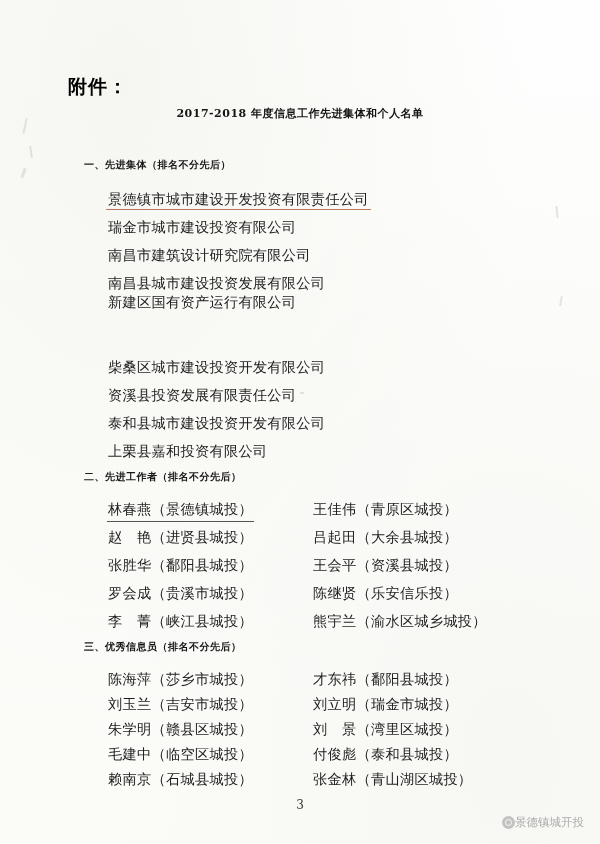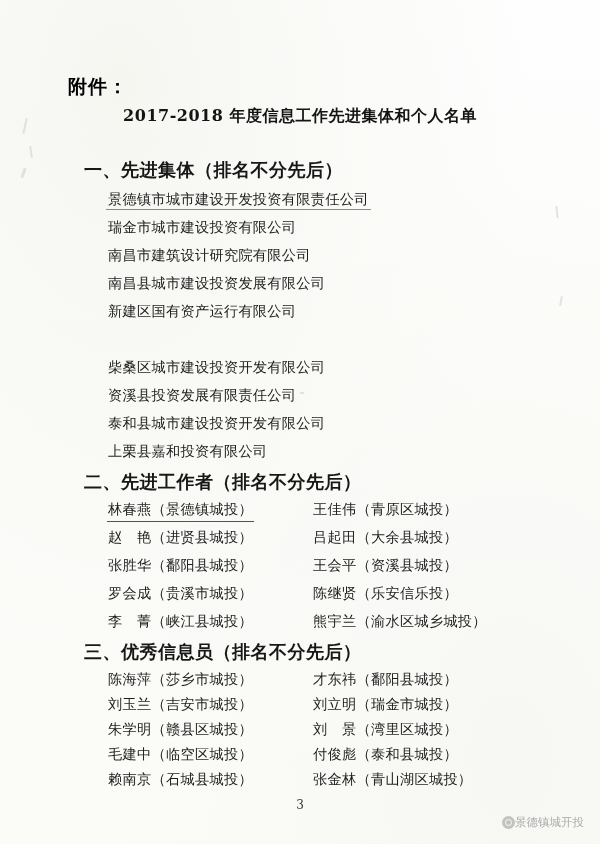--- a/index.html
+++ b/index.html
@@ -52,28 +52,28 @@
     font-weight: bold;
     letter-spacing: 1px;
     color: #000000;
   }
   .doc-title {
     position: absolute;
     left: 0;
     right: 0;
     top: 106px;
     text-align: center;
-    font-size: 16px;
+    font-size: 11px;
     font-weight: bold;
     letter-spacing: 0.5px;
     color: #141414;
   }
   .section-head {
     position: absolute;
-    font-size: 18px;
+    font-size: 10px;
     font-weight: bold;
     color: #171717;
     letter-spacing: 0.5px;
     white-space: nowrap;
   }
   .line-item {
     position: absolute;
     font-size: 14.2px;
     color: #1d1d1d;
     white-space: nowrap;
@@ -184,21 +184,21 @@
     <div class="doc-title">2017-2018 年度信息工作先进集体和个人名单</div>
 
     <div class="section-head" style="left:84px; top:158px;">一、先进集体（排名不分先后）</div>
 
     <div class="line-item" style="left:108px; top:190px;">
       <span class="underline-red">景德镇市城市建设开发投资有限责任公司</span>
     </div>
     <div class="line-item" style="left:108px; top:218px;">瑞金市城市建设投资有限公司</div>
     <div class="line-item" style="left:108px; top:246px;">南昌市建筑设计研究院有限公司</div>
     <div class="line-item" style="left:108px; top:274px;">南昌县城市建设投资发展有限公司</div>
-    <div class="line-item" style="left:108px; top:302px;">新建区国有资产运行有限公司</div>
+    <div class="line-item" style="left:108px; top:293px;">新建区国有资产运行有限公司</div>
     <div class="line-item" style="left:108px; top:358px;font-family:Liberation Mono, monospace;">柴桑区城市建设投资开发有限公司</div>
     <div class="line-item" style="left:108px; top:386px;">资溪县投资发展有限责任公司</div>
     <div class="line-item" style="left:108px; top:414px;">泰和县城市建设投资开发有限公司</div>
     <div class="line-item" style="left:108px; top:442px;">上栗县嘉和投资有限公司</div>
 
     <div class="section-head" style="left:84px; top:470px;">二、先进工作者（排名不分先后）</div>
 
     <div class="two-col" style="left:108px; top:500px; width:420px;">
       <span class="col-left name-cell underline-black">林春燕（景德镇城投）</span>
       <span class="col-right name-cell">王佳伟（青原区城投）</span>

